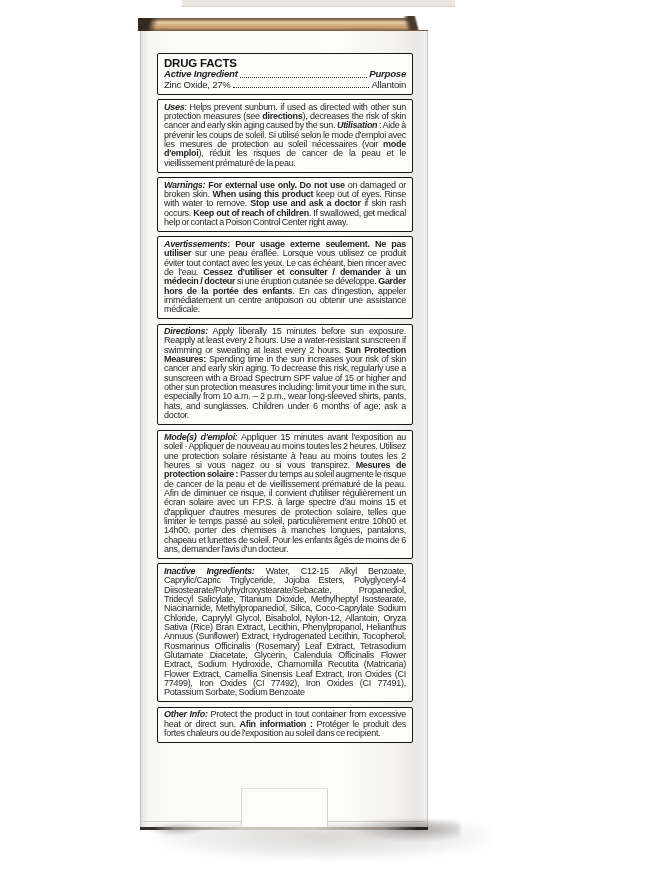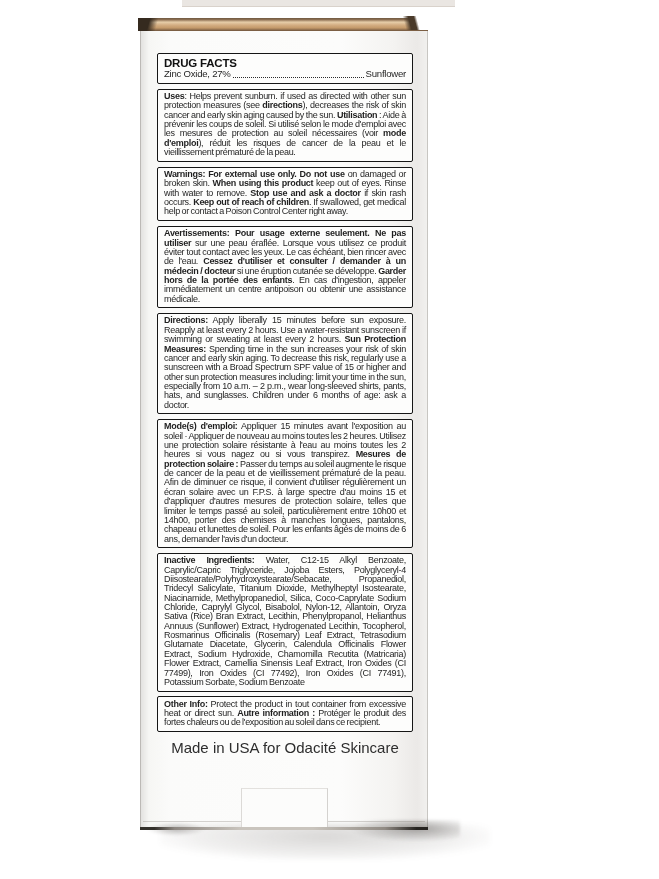--- a/index.html
+++ b/index.html
@@ -17,21 +17,21 @@
            background:linear-gradient(255deg,#ffffff 0 28%,#4a3a2a 34% 46%,rgba(74,58,42,0) 58%);}
   .box-face{position:absolute;left:0;right:0;top:12px;bottom:0;
            background:linear-gradient(to right,#e3e2e0 0px,#f6f6f4 8px,#fbfbfa 30px,#fcfcfb 200px,#f4f3f1 252px,#ebe9e7 276px,#f1f0ee 100%);
            border-left:1px solid rgba(110,105,100,.4);border-right:1px solid rgba(150,145,140,.35);}
   .box-content{position:relative;z-index:3;padding:35px 15px 0 17px;}
   
   .panels{display:flex;flex-direction:column;gap:4.5px;}
   .panel{border:1.8px solid #151515;border-radius:2px;background:#fdfdfc;padding:2.5px 6px 3.5px;}
   .ptext{margin:0;font-size:9px;line-height:9.35px;letter-spacing:-0.28px;word-spacing:-0.6px;
          text-align:justify;color:#1f1f1f;}
-  .b{font-weight:700;} .i{}
+  .b{font-weight:700;} .i{font-style:italic;}
   .df-title{font-weight:700;font-size:11.5px;line-height:12.5px;letter-spacing:-0.2px;color:#111;}
   .df-row{display:flex;align-items:flex-end;font-size:9.6px;line-height:10.6px;letter-spacing:-0.25px;color:#1f1f1f;}
   .df-row .df-leader{flex:1 1 auto;border-bottom:1.9px dotted #2a2a2a;margin:0 2px 2px;}
   .df-bi{font-weight:700;font-style:italic;}
   .footer-line{margin-top:7px;text-align:center;font-size:15px;line-height:18px;color:#2d2d2d;}
   
   .fold-line{position:absolute;left:3px;right:3px;bottom:8px;height:1px;background:rgba(140,135,128,.35);z-index:3;}
   .flap{position:absolute;left:101px;bottom:3px;width:85px;height:38px;z-index:4;background:#fcfcfb;
         border-left:1.5px solid #dcdad7;border-right:1.5px solid #d4d2cf;border-top:1px solid #e3e1de;}
   .bottom-edge{position:absolute;left:0;right:0;bottom:0;height:3px;z-index:5;
@@ -53,44 +53,48 @@
   <div class="box">
     <div class="box-top"></div>
     <div class="box-face"></div>
 
     <div class="box-content">
       <div class="panels">
 
         <div class="panel">
           <div class="df-title">DRUG FACTS</div>
           <div class="df-row">
+            <span class="df-bi">Active Ingredient</span>
+            <span class="df-leader"></span>
+            <span class="df-bi">Purpose</span>
+          </div>
+          <div class="df-row">
             <span>Zinc Oxide, 27%</span>
             <span class="df-leader"></span>
-            <span>Sunflower</span>
+            <span>Allantoin</span>
           </div>
         </div>
 
         <div style="display:contents"><div class="panel">
               <p class="ptext"><span class="b i">Uses</span><span>: Helps prevent sunburn. if used as directed with other sun protection measures (see </span><span class="b">directions</span><span>), decreases the risk of skin cancer and early skin aging caused by the sun. </span><span class="b i">Utilisation</span><span> : Aide à prévenir les coups de soleil. Si utilisé selon le mode d'emploi avec les mesures de protection au soleil nécessaires (voir </span><span class="b">mode d'emploi</span><span>), réduit les risques de cancer de la peau et le vieillissement prématuré de la peau.</span></p>
             </div><div class="panel">
               <p class="ptext"><span class="b i">Warnings:</span><span> </span><span class="b">For external use only. Do not use</span><span> on damaged or broken skin. </span><span class="b">When using this product</span><span> keep out of eyes. Rinse with water to remove. </span><span class="b">Stop use and ask a doctor</span><span> if skin rash occurs. </span><span class="b">Keep out of reach of children</span><span>. If swallowed, get medical help or contact a Poison Control Center right away.</span></p>
             </div><div class="panel">
               <p class="ptext"><span class="b i">Avertissements</span><span class="b">: </span><span class="b">Pour usage externe seulement. Ne pas utiliser</span><span> sur une peau éraflée. Lorsque vous utilisez ce produit éviter tout contact avec les yeux. Le cas échéant, bien rincer avec de l'eau. </span><span class="b">Cessez d'utiliser et consulter / demander à un médecin / docteur</span><span> si une éruption cutanée se développe. </span><span class="b">Garder hors de la portée des enfants</span><span>. En cas d'ingestion, appeler immédiatement un centre antipoison ou obtenir une assistance médicale.</span></p>
             </div><div class="panel">
               <p class="ptext"><span class="b i">Directions:</span><span> Apply liberally 15 minutes before sun exposure. Reapply at least every 2 hours. Use a water-resistant sunscreen if swimming or sweating at least every 2 hours. </span><span class="b">Sun Protection Measures:</span><span> Spending time in the sun increases your risk of skin cancer and early skin aging. To decrease this risk, regularly use a sunscreen with a Broad Spectrum SPF value of 15 or higher and other sun protection measures including: limit your time in the sun, especially from 10 a.m. – 2 p.m., wear long-sleeved shirts, pants, hats, and sunglasses. Children under 6 months of age: ask a doctor.</span></p>
             </div><div class="panel">
               <p class="ptext"><span class="b i">Mode(s) d'emploi:</span><span> Appliquer 15 minutes avant l'exposition au soleil · Appliquer de nouveau au moins toutes les 2 heures. Utilisez une protection solaire résistante à l'eau au moins toutes les 2 heures si vous nagez ou si vous transpirez. </span><span class="b">Mesures de protection solaire :</span><span> Passer du temps au soleil augmente le risque de cancer de la peau et de vieillissement prématuré de la peau. Afin de diminuer ce risque, il convient d'utiliser régulièrement un écran solaire avec un F.P.S. à large spectre d'au moins 15 et d'appliquer d'autres mesures de protection solaire, telles que limiter le temps passé au soleil, particulièrement entre 10h00 et 14h00, porter des chemises à manches longues, pantalons, chapeau et lunettes de soleil. Pour les enfants âgés de moins de 6 ans, demander l'avis d'un docteur.</span></p>
             </div><div class="panel">
               <p class="ptext"><span class="b i">Inactive Ingredients:</span><span> Water, C12-15 Alkyl Benzoate, Caprylic/Capric Triglyceride, Jojoba Esters, Polyglyceryl-4 Diisostearate/Polyhydroxystearate/Sebacate, Propanediol, Tridecyl Salicylate, Titanium Dioxide, Methylheptyl Isostearate, Niacinamide, Methylpropanediol, Silica, Coco-Caprylate Sodium Chloride, Caprylyl Glycol, Bisabolol, Nylon-12, Allantoin, Oryza Sativa (Rice) Bran Extract, Lecithin, Phenylpropanol, Helianthus Annuus (Sunflower) Extract, Hydrogenated Lecithin, Tocopherol, Rosmarinus Officinalis (Rosemary) Leaf Extract, Tetrasodium Glutamate Diacetate, Glycerin, Calendula Officinalis Flower Extract, Sodium Hydroxide, Chamomilla Recutita (Matricaria) Flower Extract, Camellia Sinensis Leaf Extract, Iron Oxides (CI 77499), Iron Oxides (CI 77492), Iron Oxides (CI 77491), Potassium Sorbate, Sodium Benzoate</span></p>
             </div><div class="panel">
-              <p class="ptext"><span class="b i">Other Info:</span><span> Protect the product in tout container from excessive heat or direct sun. </span><span class="b">Autre information :</span><span> Protéger le produit des fortes chaleurs ou de l'exposition au soleil dans ce recipient.</span></p>
+              <p class="ptext"><span class="b i">Other Info:</span><span> Protect the product in tout container from excessive heat or direct sun. </span><span class="b">Afin information :</span><span> Protéger le produit des fortes chaleurs ou de l'exposition au soleil dans ce recipient.</span></p>
             </div></div>
       </div>
 
-      <div class="footer-line">Made in USA for Odacité Skincare</div>
     </div>
 
     <div class="fold-line"></div>
     <div class="flap"></div>
     <div class="bottom-edge"></div>
   </div>
 
   <div class="shadow-main"></div>
   <div class="shadow-left"></div>
   <div class="shadow-right"></div>

